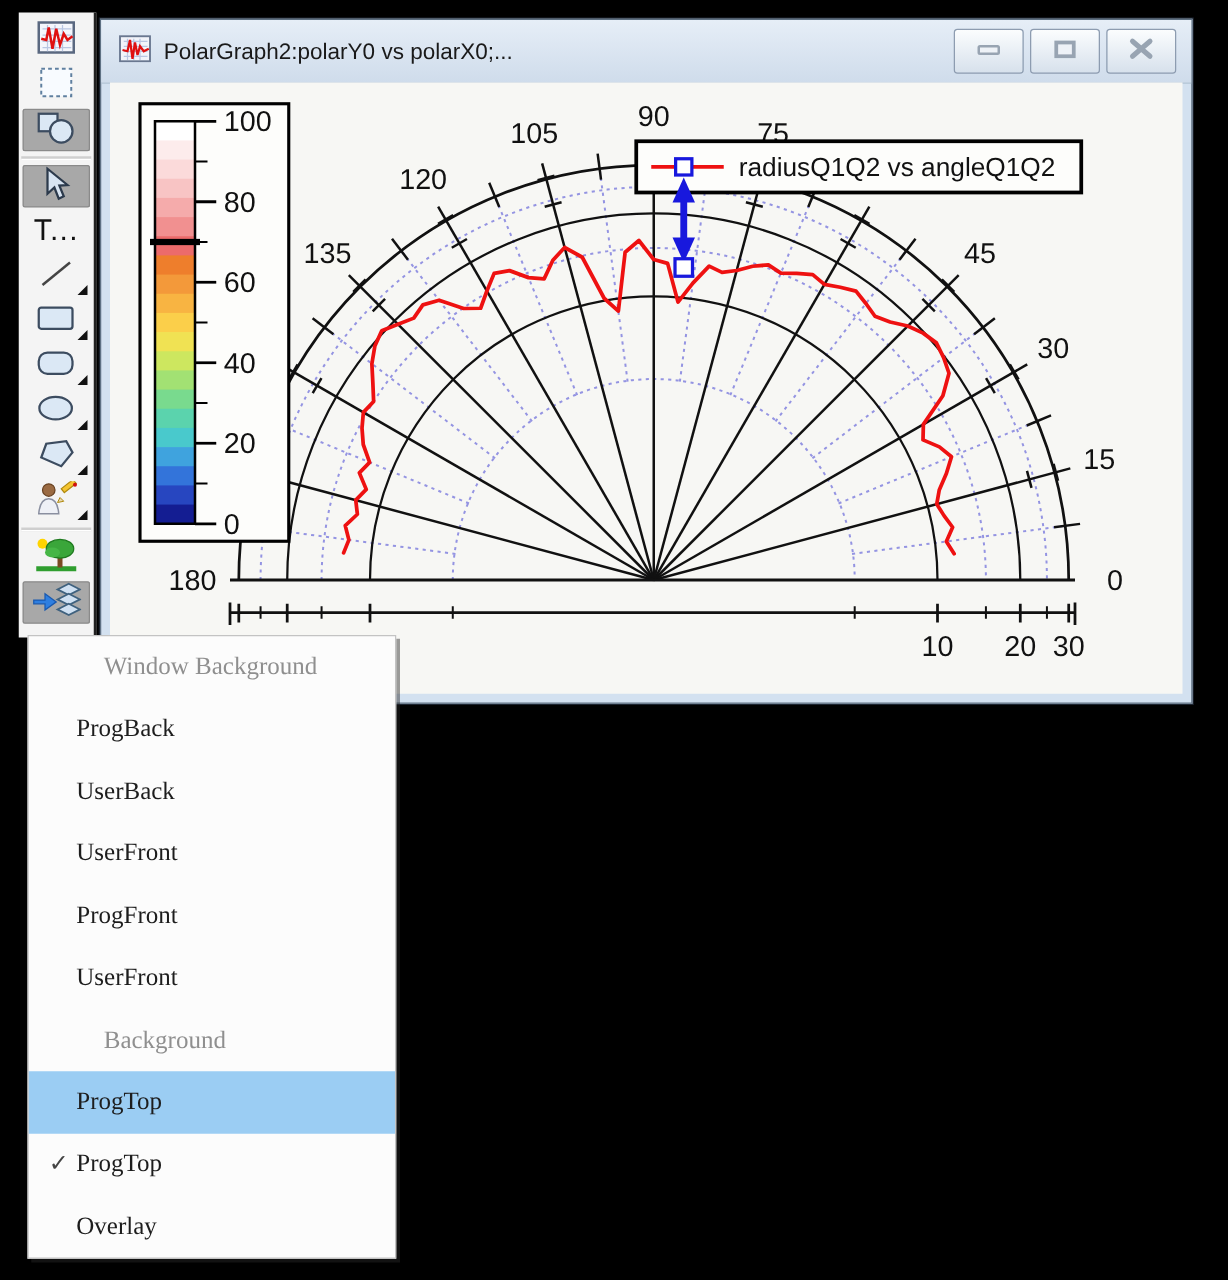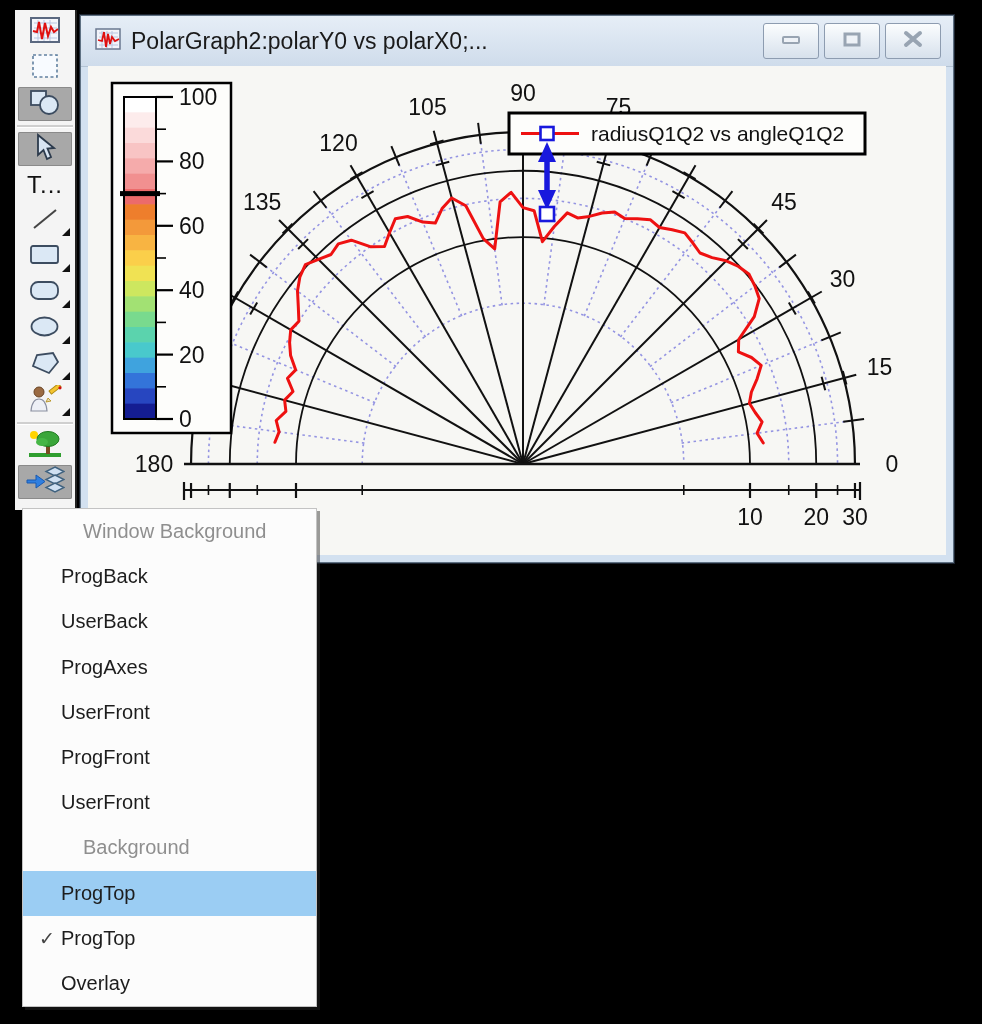--- a/index.html
+++ b/index.html
@@ -11,30 +11,30 @@
   .tbtn.pressed{background:#a8a8a8;box-shadow:inset 0 0 0 1px #8a8a8a;}
   .tsep{width:56px;height:2px;background:#cfcfcf;border-bottom:1px solid #fff;margin:3px 0;}
   .flyout{position:absolute;right:2px;bottom:2px;width:0;height:0;border-left:8px solid transparent;border-bottom:8px solid #111;}
   .ttext{font-size:24px;color:#111;letter-spacing:1px;}
   
   #window{position:absolute;left:80px;top:15px;width:872px;height:546px;background:#d3e1f0;
     border:1px solid #5f7183;box-shadow:0 0 0 1px #1c2430;}
   #titlebar{position:absolute;left:0;top:0;right:0;height:50px;
     background:linear-gradient(#e6eef7,#cfdcEB);border-bottom:1px solid #b3c3d4;display:flex;align-items:center;}
   #title-icon{margin-left:14px;}
-  #title-text{margin-left:10px;font-size:23px;color:#1a1a1a;}
+  #title-text{margin-left:10px;font-size:18px;color:#1a1a1a;}
   .wbtns{position:absolute;right:12px;top:7px;display:flex;gap:5px;}
   .wbtn{width:54px;height:34px;border:1px solid #8d9cb0;border-radius:3px;
     background:linear-gradient(#fbfdfe,#d7e1ec);display:flex;align-items:center;justify-content:center;}
   #content{position:absolute;left:7px;top:50px;width:858px;height:489px;background:#f7f7f4;}
   #chart{position:absolute;left:0;top:0;}
   
   #menu{position:absolute;left:22px;top:508px;width:293px;height:497px;background:#fcfcfc;
     border:1px solid #c3c3c3;box-shadow:3px 3px 0 rgba(40,40,40,.45);display:flex;flex-direction:column;z-index:30;}
-  .mrow{flex:1;display:flex;align-items:center;font-size:20px;color:#1d1d1d;position:relative;}
+  .mrow{flex:1;display:flex;align-items:center;font-size:20px;color:#1d1d1d;position:relative;font-family:Liberation Serif, serif;}
   .mrow .mlabel{margin-left:38px;}
   .mrow.header .mlabel{margin-left:60px;color:#8f8f8f;}
   .mrow .check{position:absolute;left:16px;font-size:19px;color:#444;}
 </style>
 </head>
 <body>
 
 <div id="toolbar">
     <div class="tbtn">
       <span><svg width="32" height="28">
@@ -322,23 +322,20 @@
     <div class="mrow header">
       <span class="mlabel">Window Background</span>
     </div>
     <div class="mrow">
       <span class="mlabel">ProgBack</span>
     </div>
     <div class="mrow">
       <span class="mlabel">UserBack</span>
     </div>
     <div class="mrow">
-      <span class="mlabel">ProgAxes</span>
-    </div>
-    <div class="mrow">
       <span class="mlabel">UserFront</span>
     </div>
     <div class="mrow">
       <span class="mlabel">ProgFront</span>
     </div>
     <div class="mrow">
       <span class="mlabel">UserFront</span>
     </div>
     <div class="mrow header">
       <span class="mlabel">Background</span>

